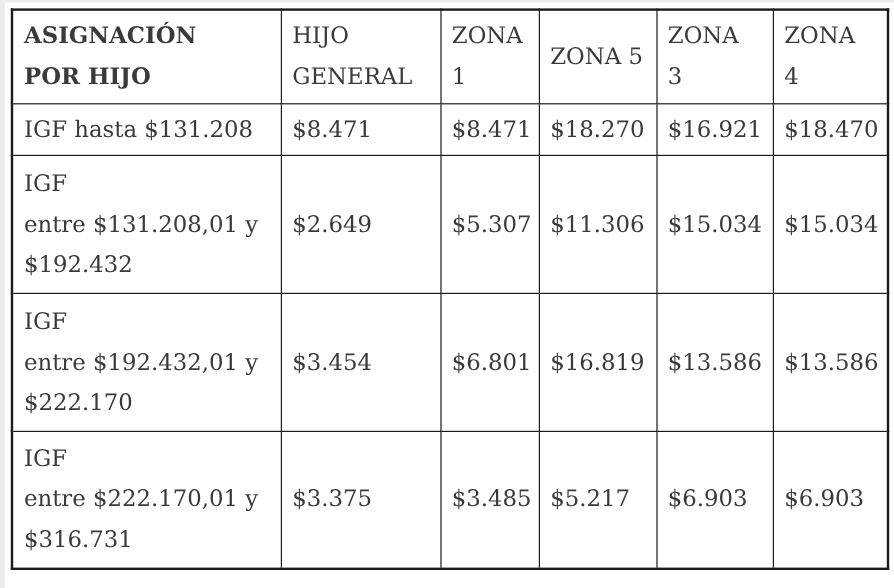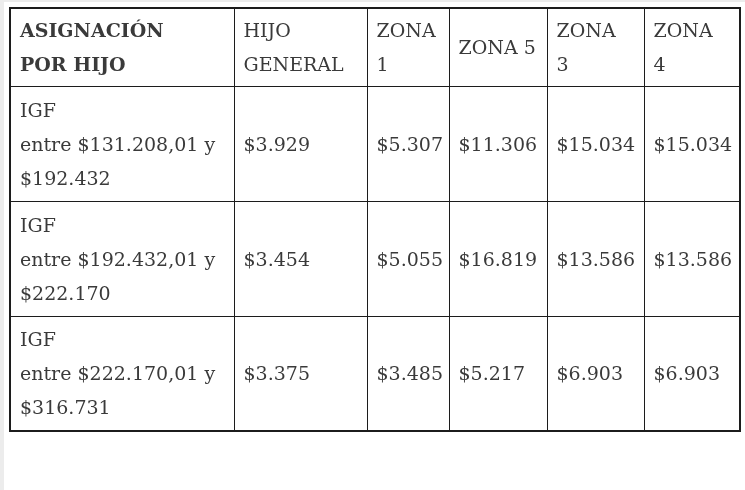--- a/index.html
+++ b/index.html
@@ -78,36 +78,44 @@
       <th>ZONA
 1</th>
       <th>ZONA 5</th>
       <th>ZONA
 3</th>
       <th>ZONA
 4</th>
     </tr>
   </thead>
   <tbody>
+    <tr class="row-short">
+      <td>IGF hasta $131.208</td>
+      <td>$8.471</td>
+      <td>$8.471</td>
+      <td>$18.270</td>
+      <td>$16.921</td>
+      <td>$18.470</td>
+    </tr>
     <tr class="row-tall">
       <td>IGF
 entre $131.208,01 y
 $192.432</td>
-      <td>$3.929</td>
+      <td>$2.649</td>
       <td>$5.307</td>
       <td>$11.306</td>
       <td>$15.034</td>
       <td>$15.034</td>
     </tr>
     <tr class="row-tall">
       <td>IGF
 entre $192.432,01 y
 $222.170</td>
       <td>$3.454</td>
-      <td>$5.055</td>
+      <td>$6.801</td>
       <td>$16.819</td>
       <td>$13.586</td>
       <td>$13.586</td>
     </tr>
     <tr class="row-tall">
       <td>IGF
 entre $222.170,01 y
 $316.731</td>
       <td>$3.375</td>
       <td>$3.485</td>

